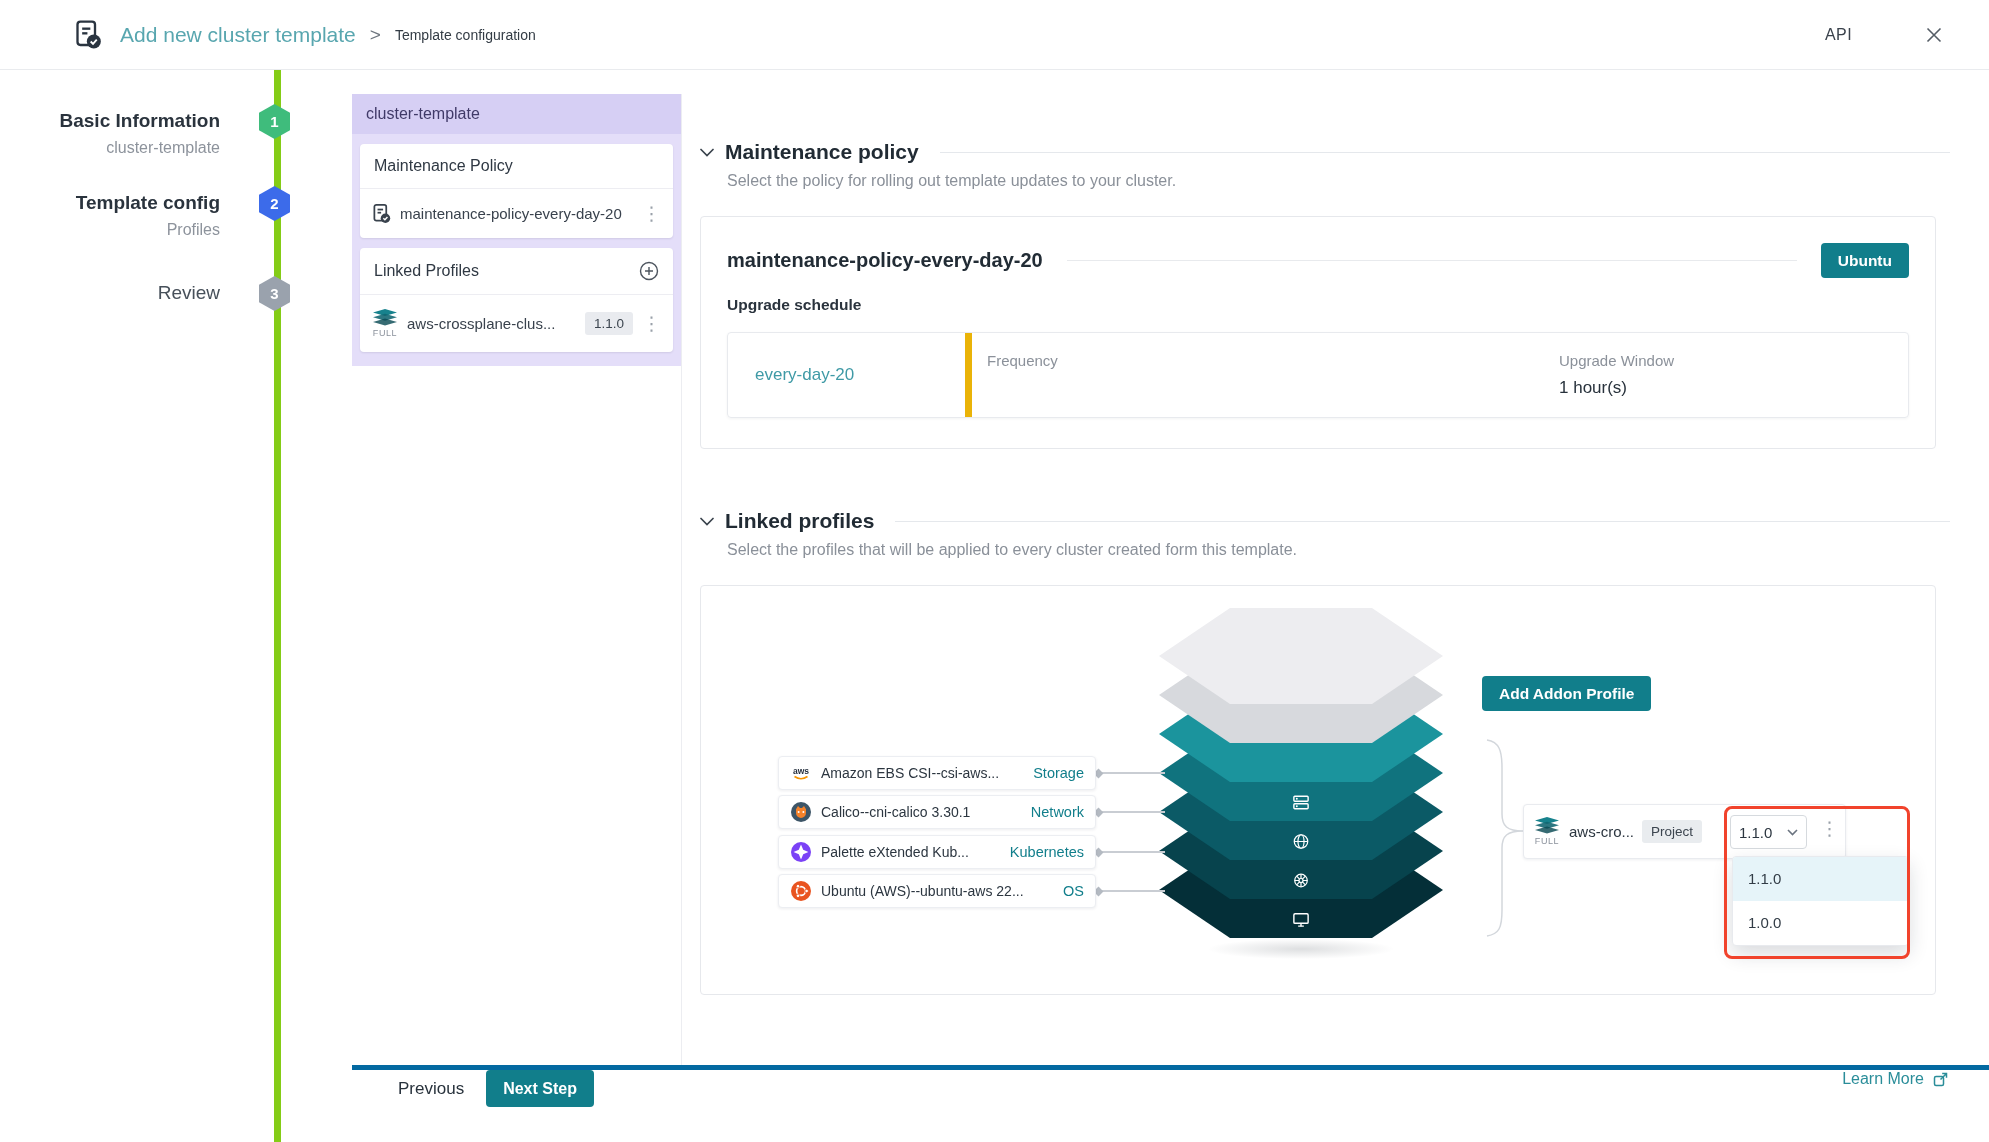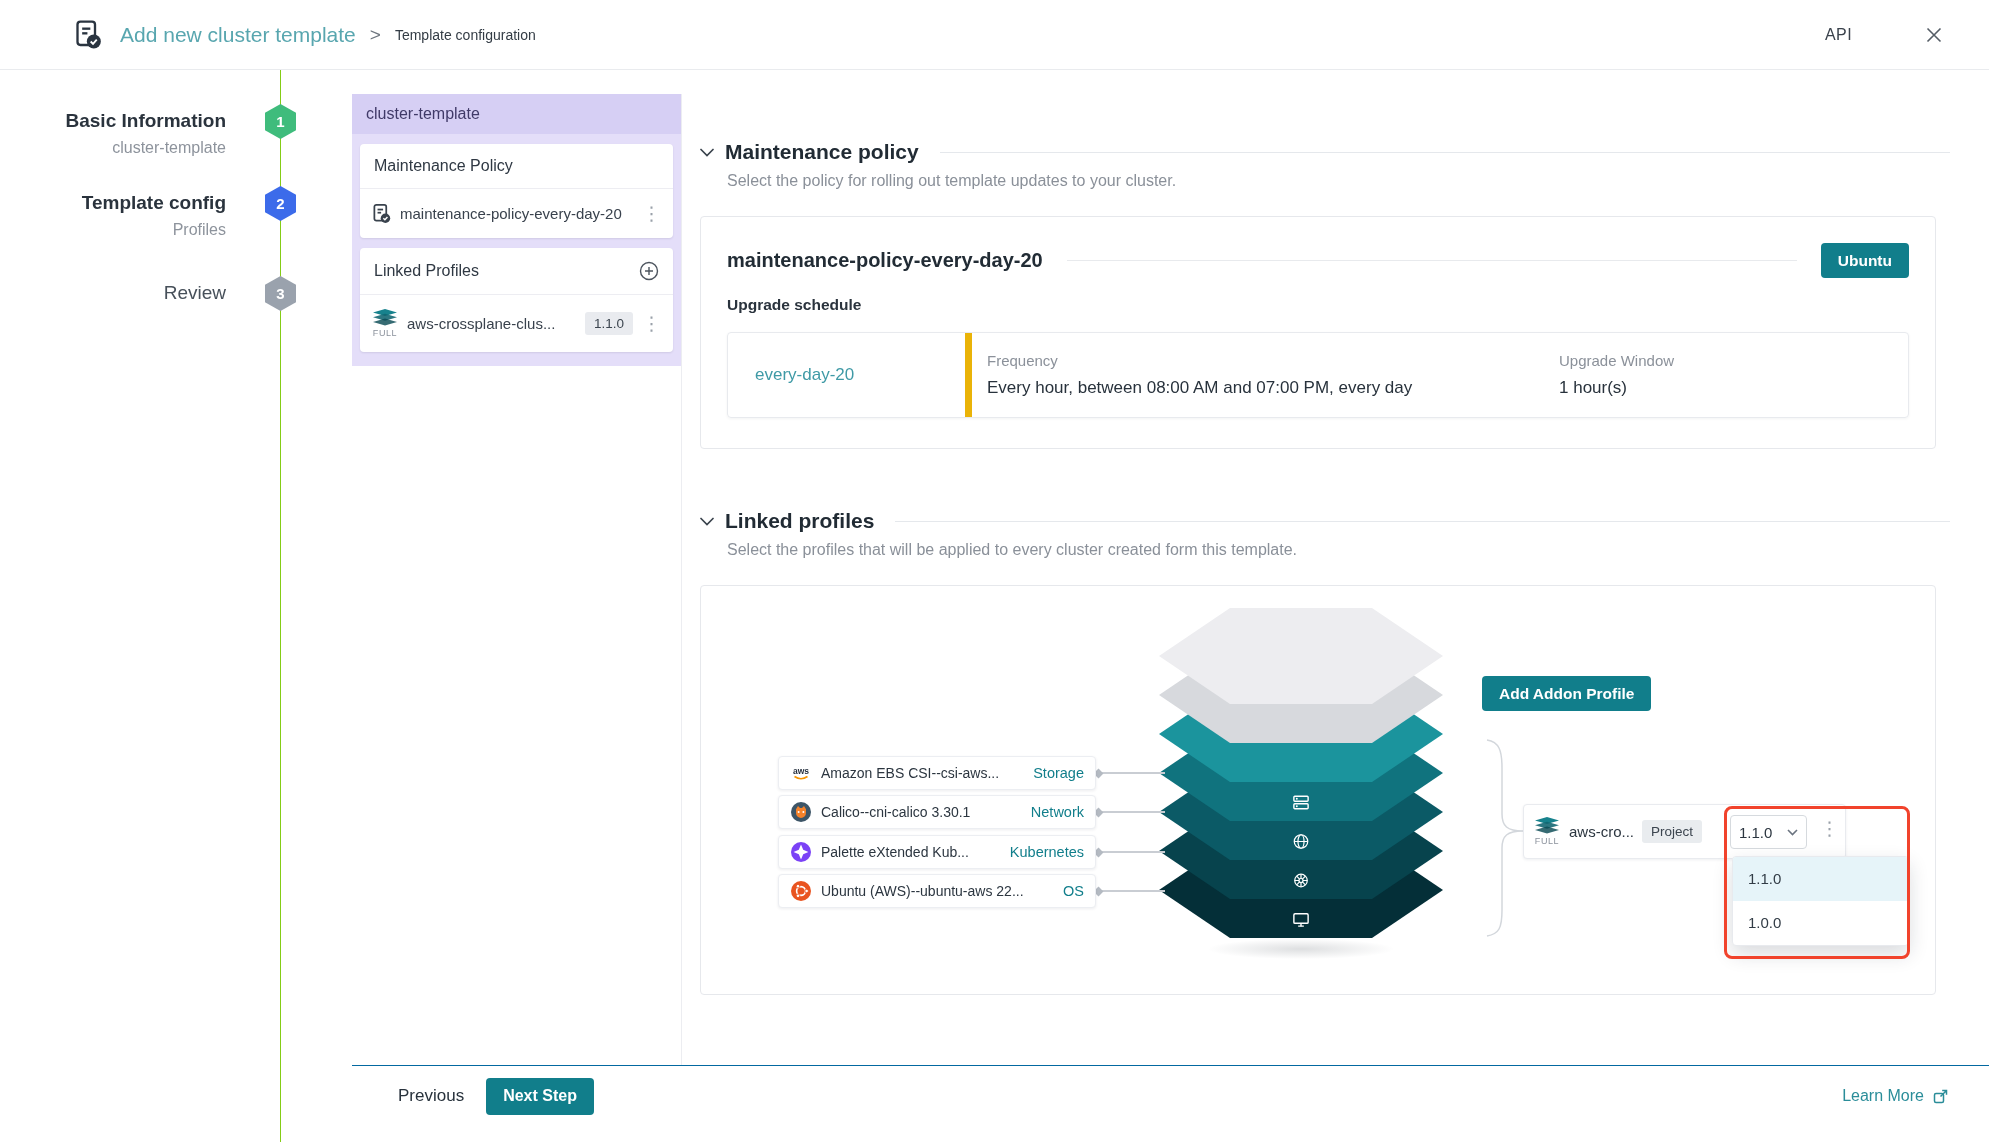--- a/index.html
+++ b/index.html
@@ -15,21 +15,21 @@
   .crumb-sep{color:#6d757e;font-size:19px}
   .crumb-cur{color:#333c45;font-size:14px}
   .topbar-right{margin-left:auto;display:flex;align-items:center;gap:71px}
   .api-btn{background:none;border:none;font-size:16px;color:#3a424c;letter-spacing:.4px;cursor:pointer;font-family:inherit}
   .close-btn{background:none;border:none;cursor:pointer;display:flex;padding:2px}
 
   
   .body{flex:1;display:flex;min-height:0}
 
   
-  .stepper{flex:0 0 281px;border-right:1px solid #84cc16;position:relative}
+  .stepper{flex:0 0 281px;border-right:7px solid #84cc16;position:relative}
   .step{position:absolute;right:54px;text-align:right}
   .step1{top:40px}.step2{top:122px}.step3{top:212px}
   .step-title{font-size:19px;font-weight:700;color:#2a333d;white-space:nowrap}
   .step3 .step-title{font-weight:500;color:#47505a}
   .step-sub{font-size:16px;color:#8d939c;margin-top:7px}
   .hex-badge{position:absolute;right:-16px;width:31px;height:35px;clip-path:polygon(50% 0,100% 25%,100% 75%,50% 100%,0 75%,0 25%);color:#fff;font-size:15px;font-weight:700;display:flex;align-items:center;justify-content:center}
   .hex-badge.b1{top:34px;background:#3fbc7c}
   .hex-badge.b2{top:116px;background:#3c6bea}
   .hex-badge.b3{top:206px;background:#9aa2ad}
 
@@ -105,21 +105,21 @@
   .badge{background:#e9ecef;border-radius:3px;padding:4px 9px;font-size:13.5px;color:#3c454f;margin-left:8px;white-space:nowrap}
   .version-select{position:absolute;right:38px;top:10px;width:77px;height:34px;border:1px solid #d6dade;border-radius:4px;background:#fff;display:flex;align-items:center;justify-content:space-between;padding:0 8px;cursor:pointer}
   .version-value{font-size:15px;color:#2c3640}
   .profile-kebab{position:absolute;right:6px;top:14px}
   .dropdown{position:absolute;left:1031px;top:270px;width:177px;background:#fff;border:1px solid #e8eaee;border-radius:4px;box-shadow:0 8px 20px rgba(20,30,50,.16);z-index:6;overflow:hidden}
   .dd-option{height:44px;line-height:44px;padding-left:15px;font-size:15px;color:#323c46;cursor:pointer}
   .dd-option.selected{background:#e6f4f9}
   .red-highlight{position:absolute;left:1023px;top:220px;width:186px;height:153px;border:3px solid #f1432c;border-radius:8px;z-index:7;pointer-events:none}
 
   
-  .workspace-footer{flex:0 0 77px;border-top:1px solid #0369a1;margin-left:71px;display:flex;align-items:center;padding:0 40px 16px 32px;background:#fff}
+  .workspace-footer{flex:0 0 77px;border-top:5px solid #0369a1;margin-left:71px;display:flex;align-items:flex-start;padding:0 40px 16px 32px;background:#fff}
   .prev-btn{background:none;border:none;font-size:17px;color:#28323c;font-family:inherit;cursor:pointer;padding:9px 14px}
   .next-btn{margin-left:8px;height:37px;padding:0 17px;font-size:16px}
   .learnmore{margin-left:auto;display:flex;align-items:center;gap:8px;color:#2a8d99;font-size:16px;cursor:pointer;text-decoration:none;background:none;border:none;font-family:inherit}
 </style>
 </head>
 <body>
 
 <div class="app">
 
   <header class="topbar">
@@ -238,21 +238,20 @@
                 <span class="mp-title">maintenance-policy-every-day-20</span>
                 <span class="mp-rule"></span>
                 <button class="btn-teal">Ubuntu</button>
               </div>
               <div class="mp-sub">Upgrade schedule</div>
 
               <div class="policy-box">
                 <div class="policy-name">every-day-20</div>
                 <div class="policy-cell freq">
                   <div class="policy-label">Frequency</div>
-                  <div class="policy-value">Every hour, between 08:00 AM and 07:00 PM, every day</div>
                 </div>
                 <div class="policy-cell win">
                   <div class="policy-label">Upgrade Window</div>
                   <div class="policy-value">1 hour(s)</div>
                 </div>
               </div>
             </div>
           </section>
 
           <section class="section">

